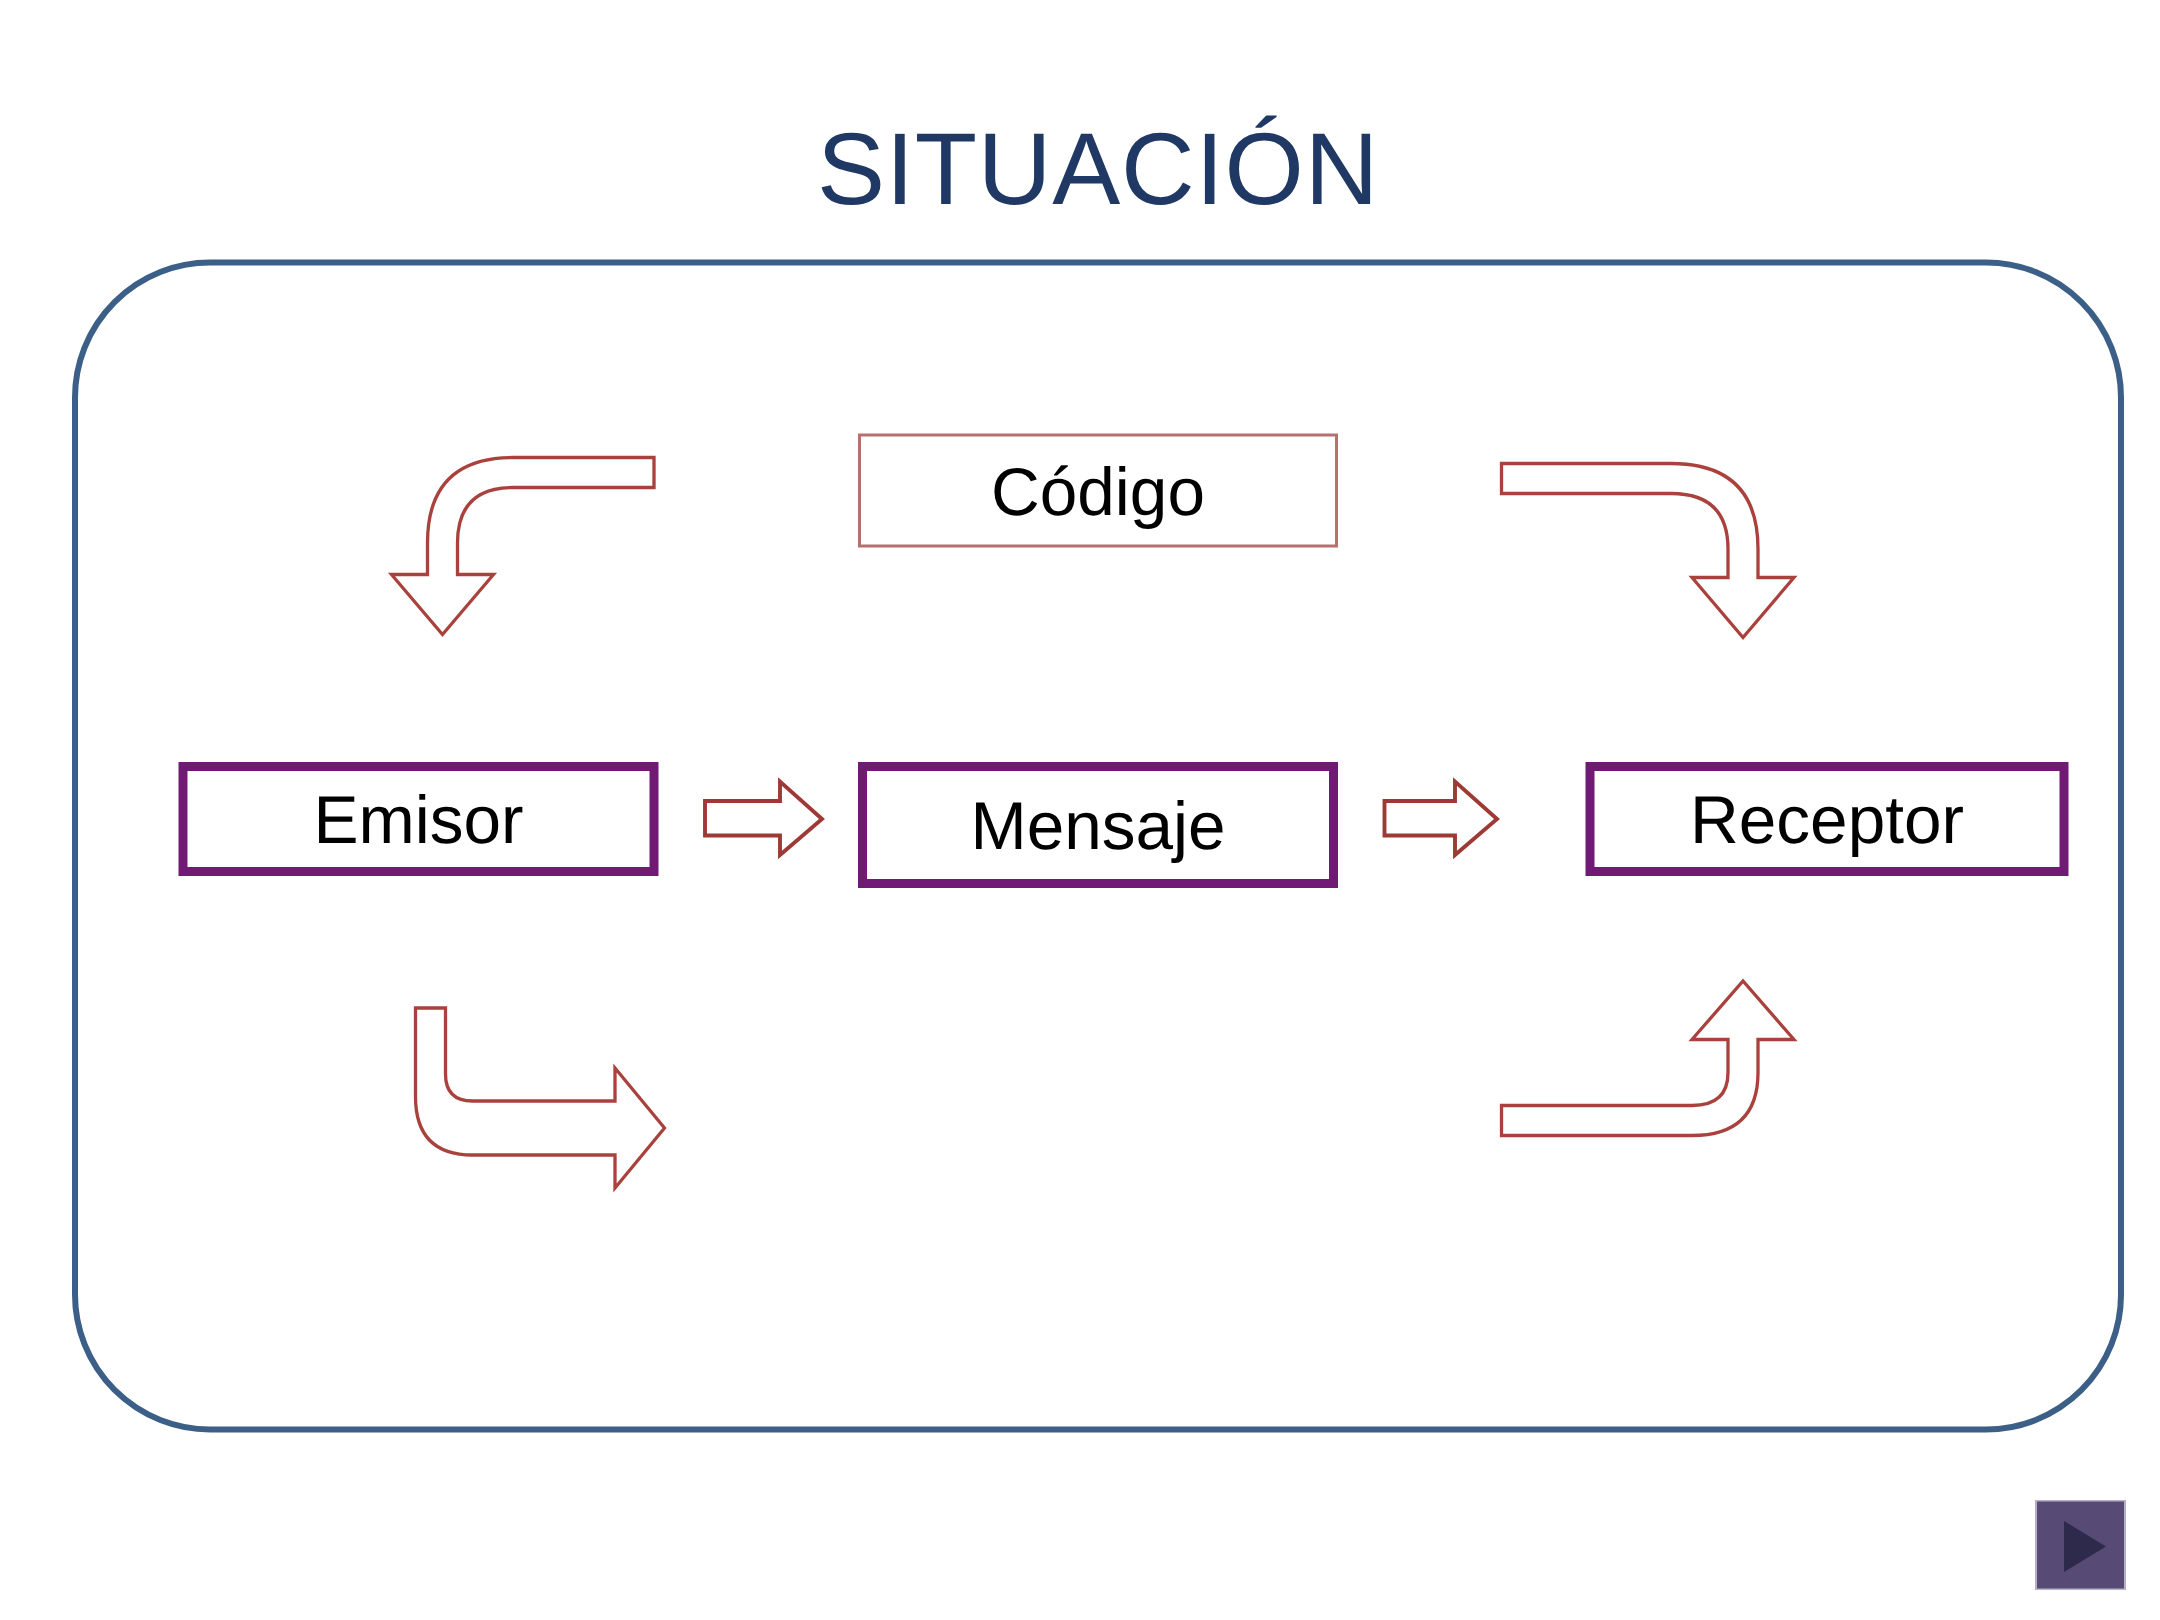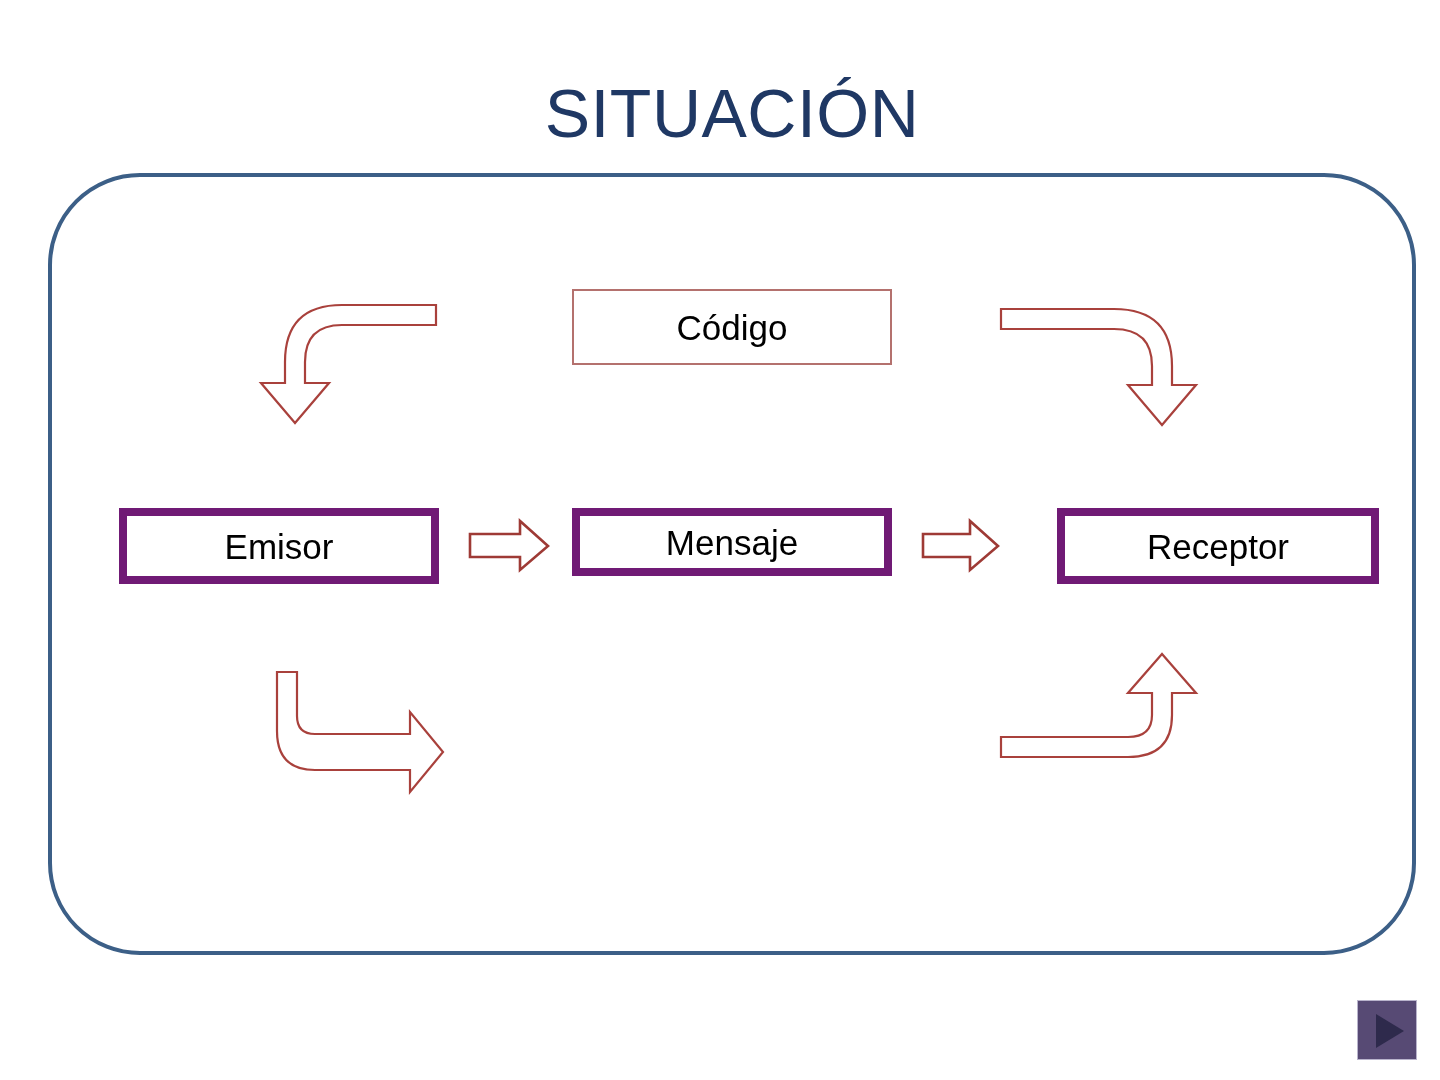--- a/index.html
+++ b/index.html
@@ -51,35 +51,35 @@
 
   
   .concept-box {
     position: absolute;
     box-sizing: border-box;
     background: #ffffff;
     display: flex;
     align-items: center;
     justify-content: center;
     color: #000000;
-    font-size: 35px;
+    font-size: 45px;
     line-height: 1;
   }
   .box-thin {
     border: 2px solid #B4716E;
   }
   .box-thick {
-    border: 8px solid #701a75;
+    border: 6px solid #701a75;
   }
 
   #box-codigo  { left: 560px; top: 289px; width: 320px; height: 76px; }
   #box-canal   { left: 560px; top: 727px; width: 320px; height: 76px; }
 
   #box-emisor   { left: 107px;  top: 508px; width: 320px; height: 76px; }
-  #box-mensaje  { left: 560px;  top: 508px; width: 320px; height: 68px; }
+  #box-mensaje  { left: 560px;  top: 508px; width: 320px; height: 84px; }
   #box-receptor { left: 1045px; top: 508px; width: 322px; height: 76px; }
 
   
   #arrow-layer {
     position: absolute;
     left: 0;
     top: 0;
     width: 1440px;
     height: 1080px;
     pointer-events: none;

